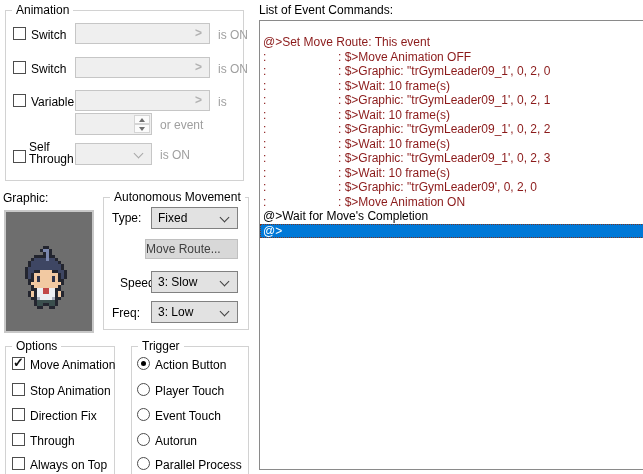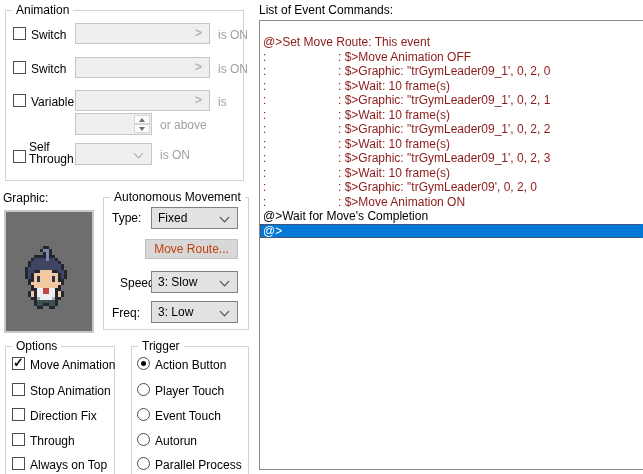--- a/index.html
+++ b/index.html
@@ -28,21 +28,21 @@
   .spinbtn.dn { top:9px; }
   .spinbtn .tri { position:absolute; left:4px; width:0; height:0; border-left:3.5px solid transparent; border-right:3.5px solid transparent; }
   .spinbtn.up .tri { top:2px; border-bottom:4px solid #6e6e6e; }
   .spinbtn.dn .tri { top:2px; border-top:4px solid #6e6e6e; }
   
   .combo { position:absolute; height:22px; background:#e2e2e2; border:1px solid #818181; box-sizing:border-box; line-height:20px; padding-left:6px; }
   .combo .chev { position:absolute; right:9px; top:6px; width:6px; height:6px; border-right:1.5px solid #404040; border-bottom:1.5px solid #404040; transform:rotate(45deg); }
   .combo.disabled { background:#efefef; border-color:#c6c6c6; color:#a0a0a0; }
   .combo.disabled .chev { border-color:#a8a8a8; }
   
-  .btn.disabled { position:absolute; background:#d8d8d8; border:1px solid #c0c0c0; box-sizing:border-box; color:#c2410c; text-align:center; }
+  .btn.disabled { position:absolute; background:#d8d8d8; border:1px solid #c0c0c0; box-sizing:border-box; color:#404040; text-align:left; }
   
   .dim { color:#9f9f9f; }
   .lbl { position:absolute; white-space:nowrap; }
   
   .gfx-box { position:absolute; left:4px; top:210px; width:90px; height:123px; background:#6e6e6e; border:2px solid #c8c8c8; box-sizing:border-box; }
   .sprite-base { position:absolute; width:3px; height:3px; background:transparent; }
   
   .evlist { position:absolute; left:259px; top:20px; width:420px; height:450px; background:#fff; border:1px solid #8a8a8a; box-sizing:border-box; padding-top:14px; overflow:hidden; }
   .ev-row { position:relative; height:14.5px; line-height:14.5px; padding-left:3px; white-space:pre; font-size:12px; }
   .ev-row.red  { color:#8b1a1a; }
@@ -84,21 +84,21 @@
   <span class="spinbox" style="left:75px; top:113px; width:77px;">
     <span class="spinbtns">
       <span class="spinbtn up">
           <span class="tri"></span>
         </span>
       <span class="spinbtn dn">
           <span class="tri"></span>
         </span>
     </span>
   </span>
-  <span class="lbl dim" style="left:160px; top:118px;">or above</span>
+  <span class="lbl dim" style="left:160px; top:118px;">or event</span>
 
   <span class="cb" style="left:13px; top:150px;"></span>
   <span class="lbl" style="left:29px; top:141px; width:44px; white-space:normal; line-height:12px;">Self Through</span>
   <span class="combo disabled" style="left:75px; top:143px; width:77px;">
       <span class="chev"></span>
     </span>
   <span class="lbl dim" style="left:160px; top:148px;">is ON</span>
 
   <span class="lbl" style="left:3px; top:191px;">Graphic:</span>
   <div class="gfx-box">

